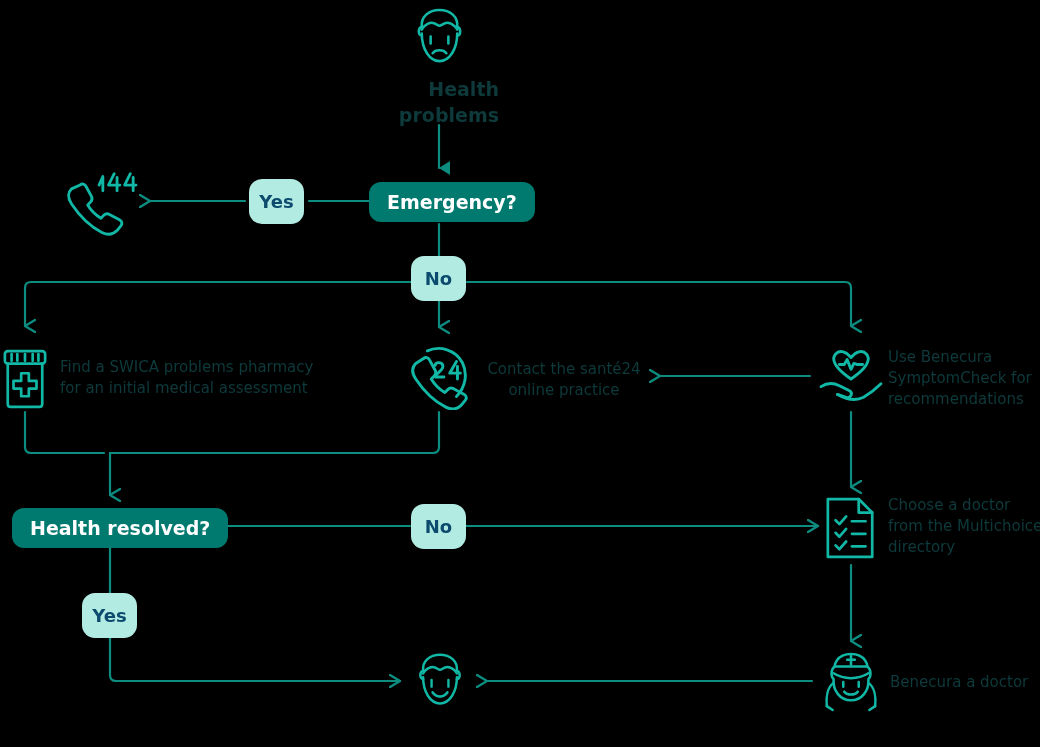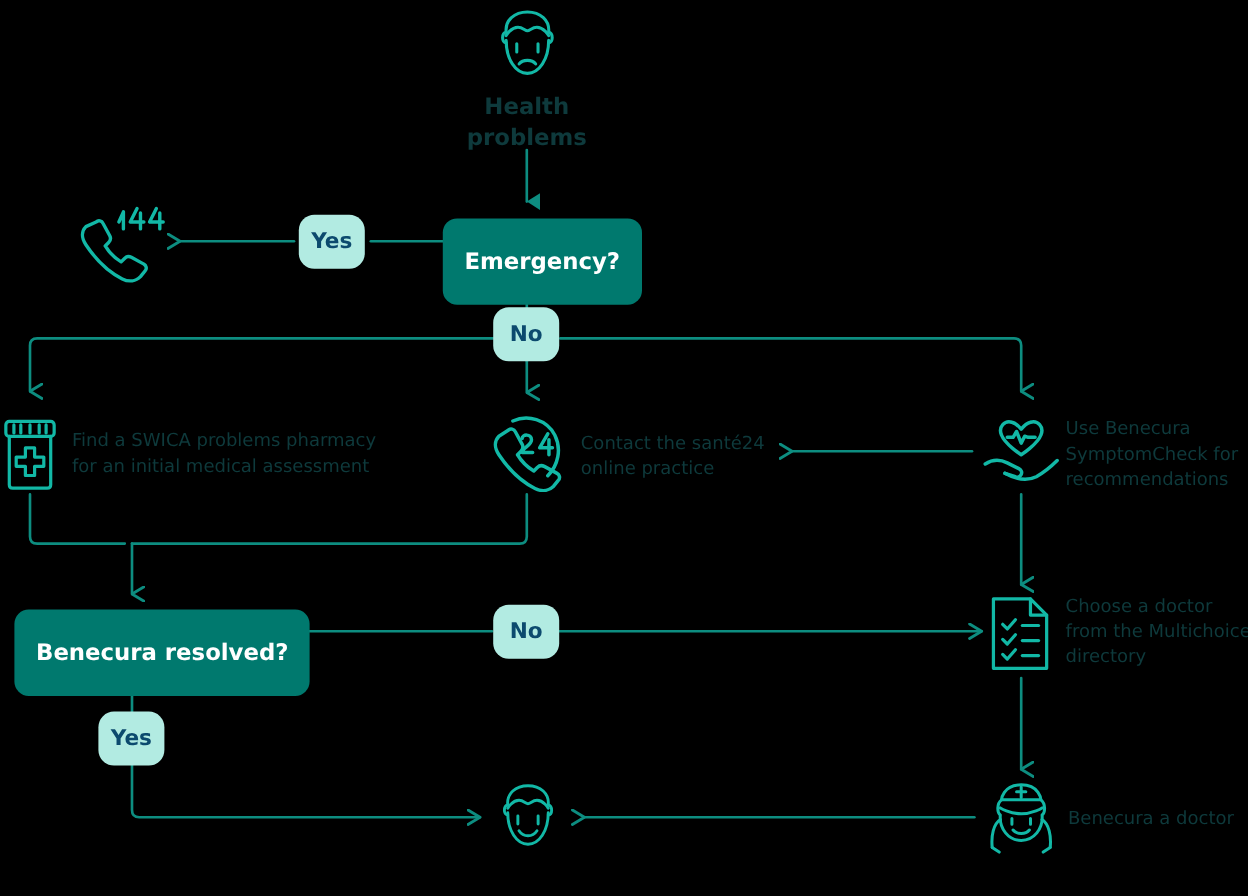--- a/index.html
+++ b/index.html
@@ -5,30 +5,30 @@
   html,body{margin:0;padding:0;background:#000;}
   body{width:1040px;height:747px;font-family:"DejaVu Sans",sans-serif;overflow:hidden;}
   #stage{position:relative;width:1040px;height:747px;background:#000;}
   svg#wires{position:absolute;left:0;top:0;width:1040px;height:747px;}
   .pill{
     position:absolute;display:flex;align-items:center;justify-content:center;
     border-radius:10px;font-weight:bold;white-space:nowrap;
   }
   .pill-dark{background:#00796e;color:#ffffff;}
   .pill-mint{background:#b2ebe2;color:#0c4a6e;}
-  .decision{font-size:19px;padding:16px 18px;height:40px;border-radius:12px;}
+  .decision{font-size:19px;padding:0 18px;height:40px;border-radius:12px;}
   .branch{font-size:18px;width:55px;height:45px;border-radius:13px;}
 
   .caption{
     position:absolute;color:#0e3a3c;font-size:15px;line-height:21px;
     font-family:"DejaVu Sans",sans-serif;white-space:pre-line;
   }
   .endlabel{
     position:absolute;color:#0e3a3c;font-size:19px;font-weight:bold;
-    line-height:26px;text-align:center;white-space:pre-line;
+    line-height:26px;text-align:right;white-space:pre-line;
   }
   .icon{position:absolute;}
 </style>
 </head>
 <body>
 
 <div id="stage">
 
   <svg id="wires" viewBox="0 0 1040 747" xmlns="http://www.w3.org/2000/svg">
     <defs>
@@ -125,37 +125,37 @@
     <svg width="64" height="64" viewBox="0 0 66 66" fill="none" stroke="#12b8a6" stroke-width="3" stroke-linecap="round" stroke-linejoin="round">
       <path d="M20,5 C33,-1 49,4 56,17 C62,29 59,43 50,52"></path>
       <path d="M8,18 C4,22 4,28 8,34 C16,46 27,57 39,63 C45,66 51,65 55,61
                L59,56 C61,54 60,51 58,50 L47,44 C45,43 43,43 41,45 L38,48
                C33,45 27,39 24,34 L27,31 C29,29 29,27 28,25 L22,14
                C21,12 18,11 16,13 Z"></path>
       <path d="M28,20 C28,16 36,16 36,21 C36,26 28,28 28,32 L37,32"></path>
       <path d="M50,16 L43,28 L54,28 M51,21 L51,34"></path>
     </svg>
   </div>
-  <div class="caption" style="left:484px;top:359px;width:200px;">Contact the santé24
+  <div class="caption" style="left:464px;top:359px;width:200px;text-align:center;">Contact the santé24
 online practice</div>
 
   <div class="icon" style="left:818px;top:348px;">
     <svg width="66" height="58" viewBox="0 0 68 60" fill="none" stroke="#12b8a6" stroke-width="3" stroke-linecap="round" stroke-linejoin="round">
       <path d="M34,32 C34,32 20,23 17,15 C14,8 20,2 26,4 C30,5 34,10 34,10
                C34,10 38,5 42,4 C48,2 54,8 51,15 C48,23 34,32 34,32 Z"></path>
       <path d="M22,17 L27,17 L30,12 L34,22 L37,16 L40,17 L46,17"></path>
       <path d="M3,40 C9,36 16,36 22,39 L32,44 C34,45 35,47 34,49 C33,51 31,52 29,51 L20,48"></path>
       <path d="M20,48 C29,53 39,55 47,51 C54,47 60,42 65,37"></path>
     </svg>
   </div>
   <div class="caption" style="left:888px;top:347px;width:155px;">Use Benecura
 SymptomCheck for
 recommendations</div>
 
-  <div class="pill pill-dark decision" style="left:12px;top:508px;">Benecura resolved?</div>
+  <div class="pill pill-dark decision" style="left:12px;top:508px;">Health resolved?</div>
 
   <div class="pill pill-mint branch" style="left:411px;top:504px;">No</div>
 
   <div class="pill pill-mint branch" style="left:82px;top:593px;">Yes</div>
 
   <div class="icon" style="left:824px;top:495px;">
     <svg width="54" height="66" viewBox="0 0 56 68" fill="none" stroke="#12b8a6" stroke-width="2.8" stroke-linecap="round" stroke-linejoin="round">
       <path d="M4,4 L36,4 L50,18 L50,64 L4,64 Z"></path>
       <path d="M36,4 L36,18 L50,18"></path>
       <path d="M12,26 L16,30 L23,22"></path>

